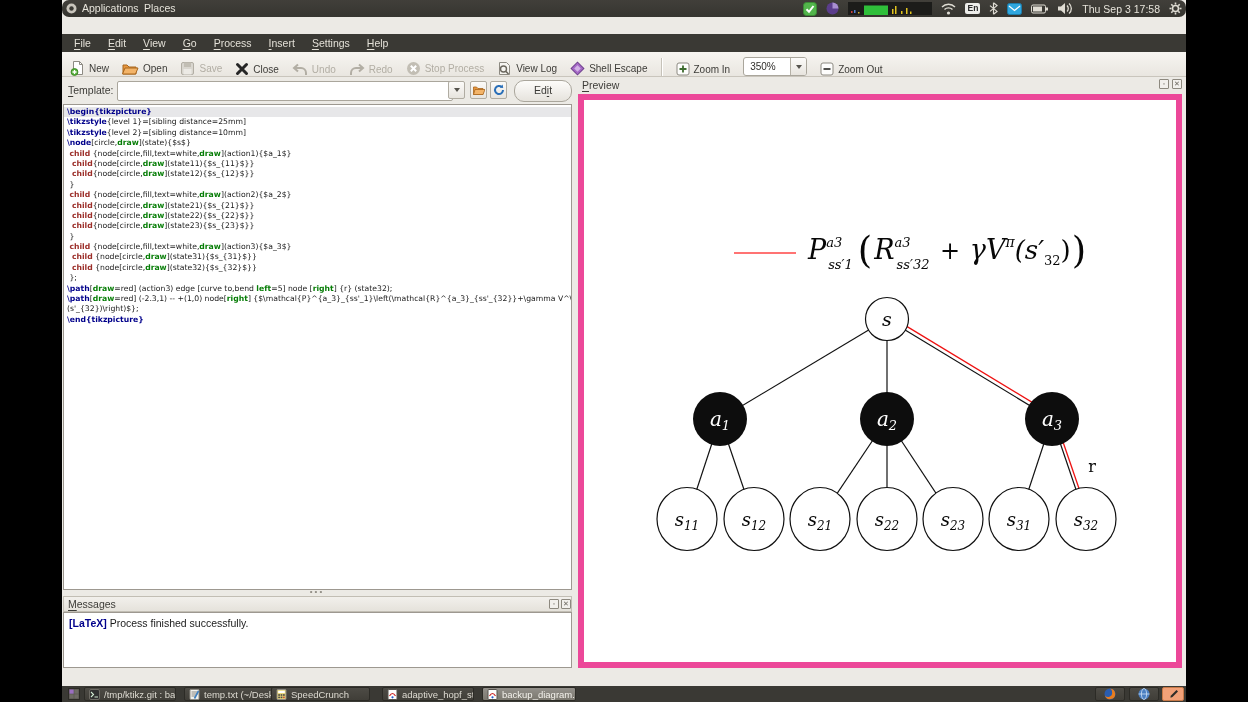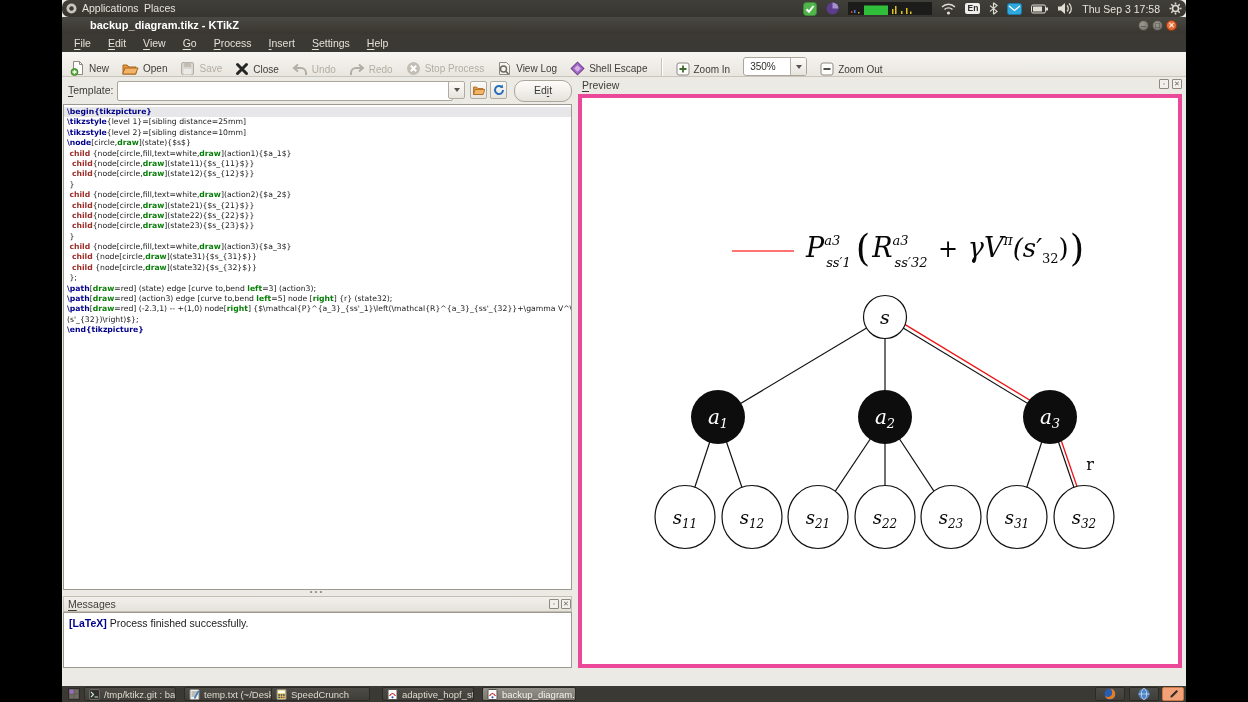--- a/index.html
+++ b/index.html
@@ -41,21 +41,21 @@
   .tpl-row{position:absolute;left:0;top:77px;width:510px;height:27px;}
   .tpl-label{position:absolute;left:6px;top:7px;font-size:10.5px;color:#3d3c38;}
   .tpl-input{position:absolute;left:55px;top:4px;width:330px;height:16px;background:#fff;border:1px solid #aaa69c;border-radius:2px;}
   .sq-btn{position:absolute;top:4px;width:17px;height:18px;background:linear-gradient(#fcfbf9,#e7e4de);border:1px solid #b0aca2;border-radius:2px;box-sizing:border-box;display:flex;align-items:center;justify-content:center;}
   .edit-btn{position:absolute;left:452px;top:3px;width:56px;height:20px;background:linear-gradient(#fdfcfa,#e6e3dd);border:1px solid #aaa69c;border-radius:10px;font-size:10.5px;color:#3d3c38;text-align:center;line-height:18px;}
 
   
   .preview-title-row{position:absolute;left:516px;top:77px;width:606px;height:17px;}
   .dock-title{position:absolute;left:4px;top:2px;font-size:10.5px;color:#3d3c38;}
   .dock-ico{position:absolute;top:2px;width:10px;height:10px;border:1px solid #8d897f;border-radius:1px;box-sizing:border-box;font-size:7px;line-height:8px;text-align:center;color:#6b675e;background:#f2f0ec;}
-  .preview-body{position:absolute;left:516px;top:94px;width:604px;height:574px;background:#fff;border:4px solid #ec4899;box-sizing:border-box;}
+  .preview-body{position:absolute;left:516px;top:94px;width:604px;height:574px;background:#fff;border:6px solid #ec4899;box-sizing:border-box;}
 
   
   .editor{position:absolute;left:1px;top:104px;width:509px;height:486px;background:#fff;border:1px solid #9d9890;box-sizing:border-box;overflow:hidden;}
   #code-lines{padding:2px 0 0 3px;font-family:"DejaVu Sans","Liberation Sans",sans-serif;font-size:7.7px;line-height:10.4px;}
   .cl{white-space:pre;height:10.4px;}
   .cl.cur{background:#e7e7e9;margin-left:-3px;padding-left:3px;}
   .tk-kw{color:#00008b;font-weight:bold;}
   .tk-r{color:#9c2f2a;font-weight:bold;}
   .tk-g{color:#067d06;font-weight:bold;}
   .tk-p{color:#1a1a1a;}
@@ -145,26 +145,20 @@
             <line x1="10.5" y1="6.5" x2="12.5" y2="6.5"></line>
             <line x1="2.3" y1="2.3" x2="3.7" y2="3.7"></line>
             <line x1="9.3" y1="9.3" x2="10.7" y2="10.7"></line>
             <line x1="2.3" y1="10.7" x2="3.7" y2="9.3"></line>
             <line x1="9.3" y1="3.7" x2="10.7" y2="2.3"></line>
           </g>
         </svg>
     </div>
   </div>
 
-  <div class="titlebar">
-    <span class="win-title">backup_diagram.tikz - KTikZ</span>
-    <div class="winbtn" style="right:37px">–</div>
-    <div class="winbtn" style="right:23px">□</div>
-    <div class="winbtn close" style="right:9px">✕</div>
-  </div>
 
   <div class="menubar">
     <span class="menu-item"><span class="mn">F</span><span>ile</span></span>
     <span class="menu-item"><span class="mn">E</span><span>dit</span></span>
     <span class="menu-item"><span class="mn">V</span><span>iew</span></span>
     <span class="menu-item"><span class="mn">G</span><span>o</span></span>
     <span class="menu-item"><span class="mn">P</span><span>rocess</span></span>
     <span class="menu-item"><span class="mn">I</span><span>nsert</span></span>
     <span class="menu-item"><span class="mn">S</span><span>ettings</span></span>
     <span class="menu-item"><span class="mn">H</span><span>elp</span></span>
@@ -354,21 +348,20 @@
         <div class="cl"><span class="tk-p"> }</span></div>
         <div class="cl"><span class="tk-p"> </span><span class="tk-r">child</span><span class="tk-p"> {node[circle,fill,text=white,</span><span class="tk-g">draw</span><span class="tk-p">](action2){$a_2$}</span></div>
         <div class="cl"><span class="tk-p">  </span><span class="tk-r">child</span><span class="tk-p">{node[circle,</span><span class="tk-g">draw</span><span class="tk-p">](state21){$s_{21}$}}</span></div>
         <div class="cl"><span class="tk-p">  </span><span class="tk-r">child</span><span class="tk-p">{node[circle,</span><span class="tk-g">draw</span><span class="tk-p">](state22){$s_{22}$}}</span></div>
         <div class="cl"><span class="tk-p">  </span><span class="tk-r">child</span><span class="tk-p">{node[circle,</span><span class="tk-g">draw</span><span class="tk-p">](state23){$s_{23}$}}</span></div>
         <div class="cl"><span class="tk-p"> }</span></div>
         <div class="cl"><span class="tk-p"> </span><span class="tk-r">child</span><span class="tk-p"> {node[circle,fill,text=white,</span><span class="tk-g">draw</span><span class="tk-p">](action3){$a_3$}</span></div>
         <div class="cl"><span class="tk-p">  </span><span class="tk-r">child</span><span class="tk-p"> {node[circle,</span><span class="tk-g">draw</span><span class="tk-p">](state31){$s_{31}$}}</span></div>
         <div class="cl"><span class="tk-p">  </span><span class="tk-r">child</span><span class="tk-p"> {node[circle,</span><span class="tk-g">draw</span><span class="tk-p">](state32){$s_{32}$}}</span></div>
         <div class="cl"><span class="tk-p"> };</span></div>
-        <div class="cl"><span class="tk-kw">\path</span><span class="tk-p">[</span><span class="tk-g">draw</span><span class="tk-p">=red] (state) edge [curve to,bend </span><span class="tk-g">left</span><span class="tk-p">=3] (action3);</span></div>
         <div class="cl"><span class="tk-kw">\path</span><span class="tk-p">[</span><span class="tk-g">draw</span><span class="tk-p">=red] (action3) edge [curve to,bend </span><span class="tk-g">left</span><span class="tk-p">=5] node [</span><span class="tk-g">right</span><span class="tk-p">] {r} (state32);</span></div>
         <div class="cl"><span class="tk-kw">\path</span><span class="tk-p">[</span><span class="tk-g">draw</span><span class="tk-p">=red] (-2.3,1) -- +(1,0) node[</span><span class="tk-g">right</span><span class="tk-p">] {$\mathcal{P}^{a_3}_{ss'_1}\left(\mathcal{R}^{a_3}_{ss'_{32}}+\gamma V^\pi</span></div>
         <div class="cl"><span class="tk-p">(s'_{32})\right)$};</span></div>
         <div class="cl"><span class="tk-kw">\end{tikzpicture}</span></div>
       </div>
   </div>
 
   <div class="h-splitter-dots">•••</div>
 
   <div class="msg-header">

